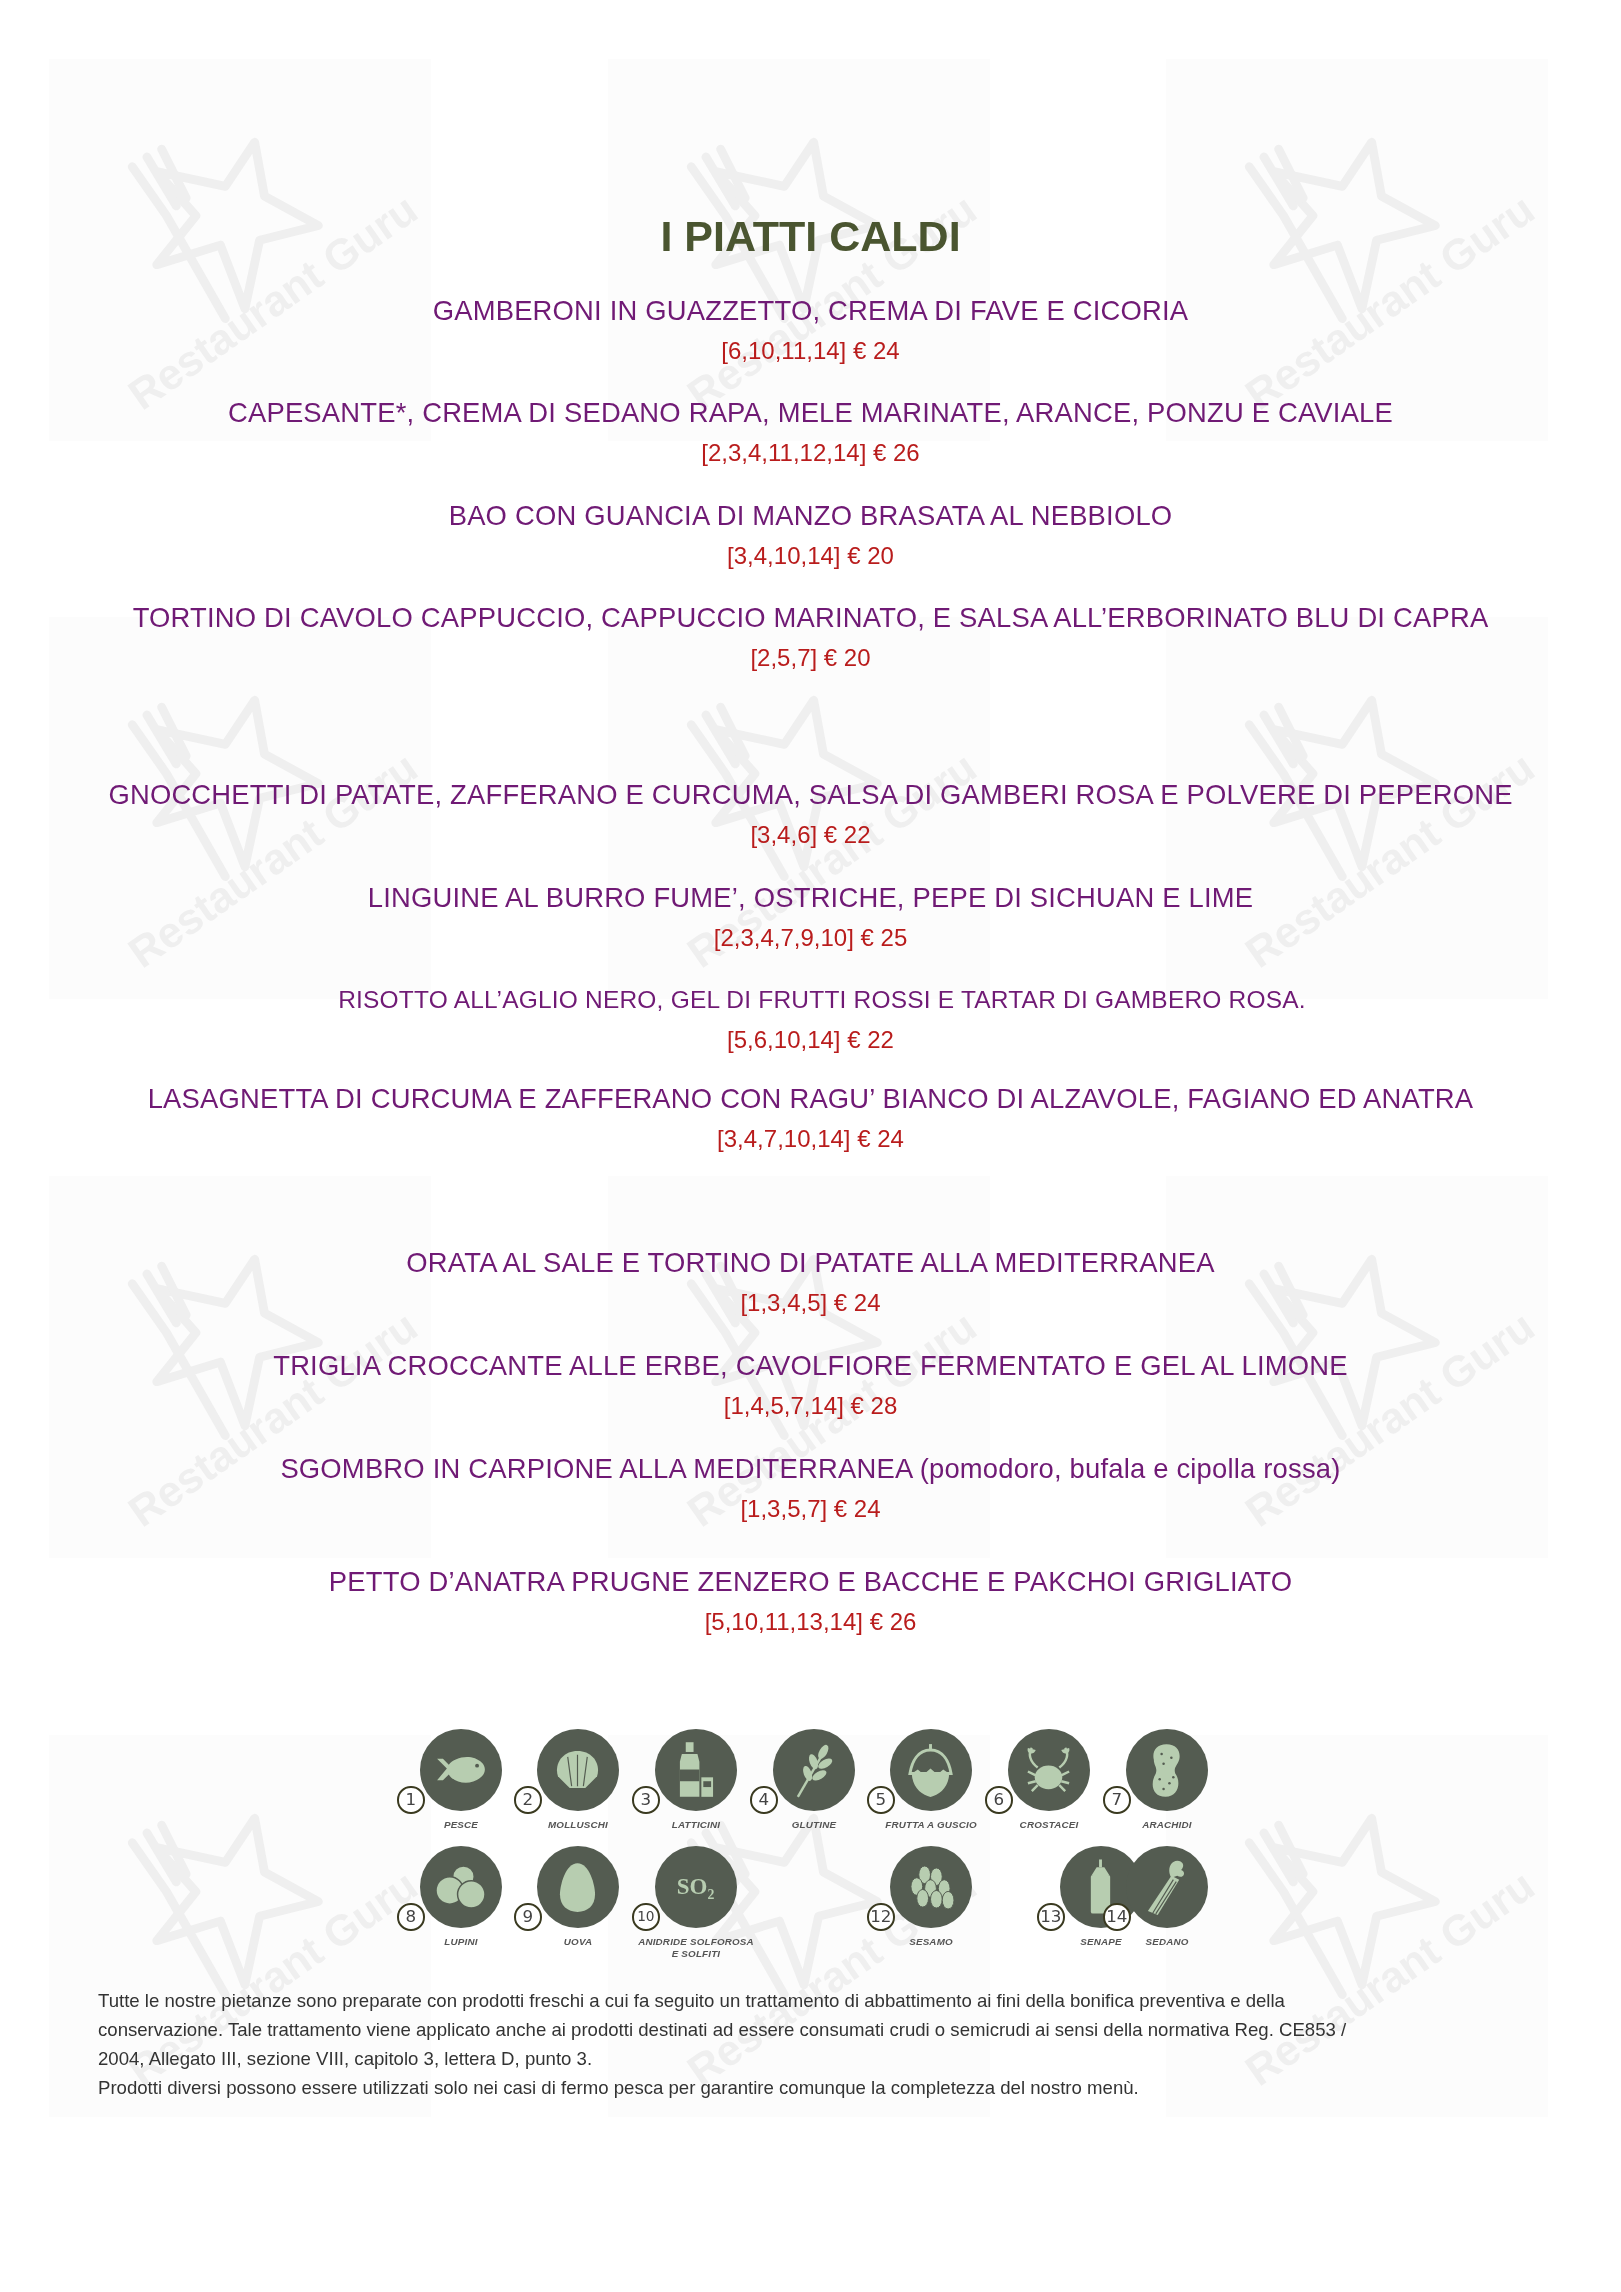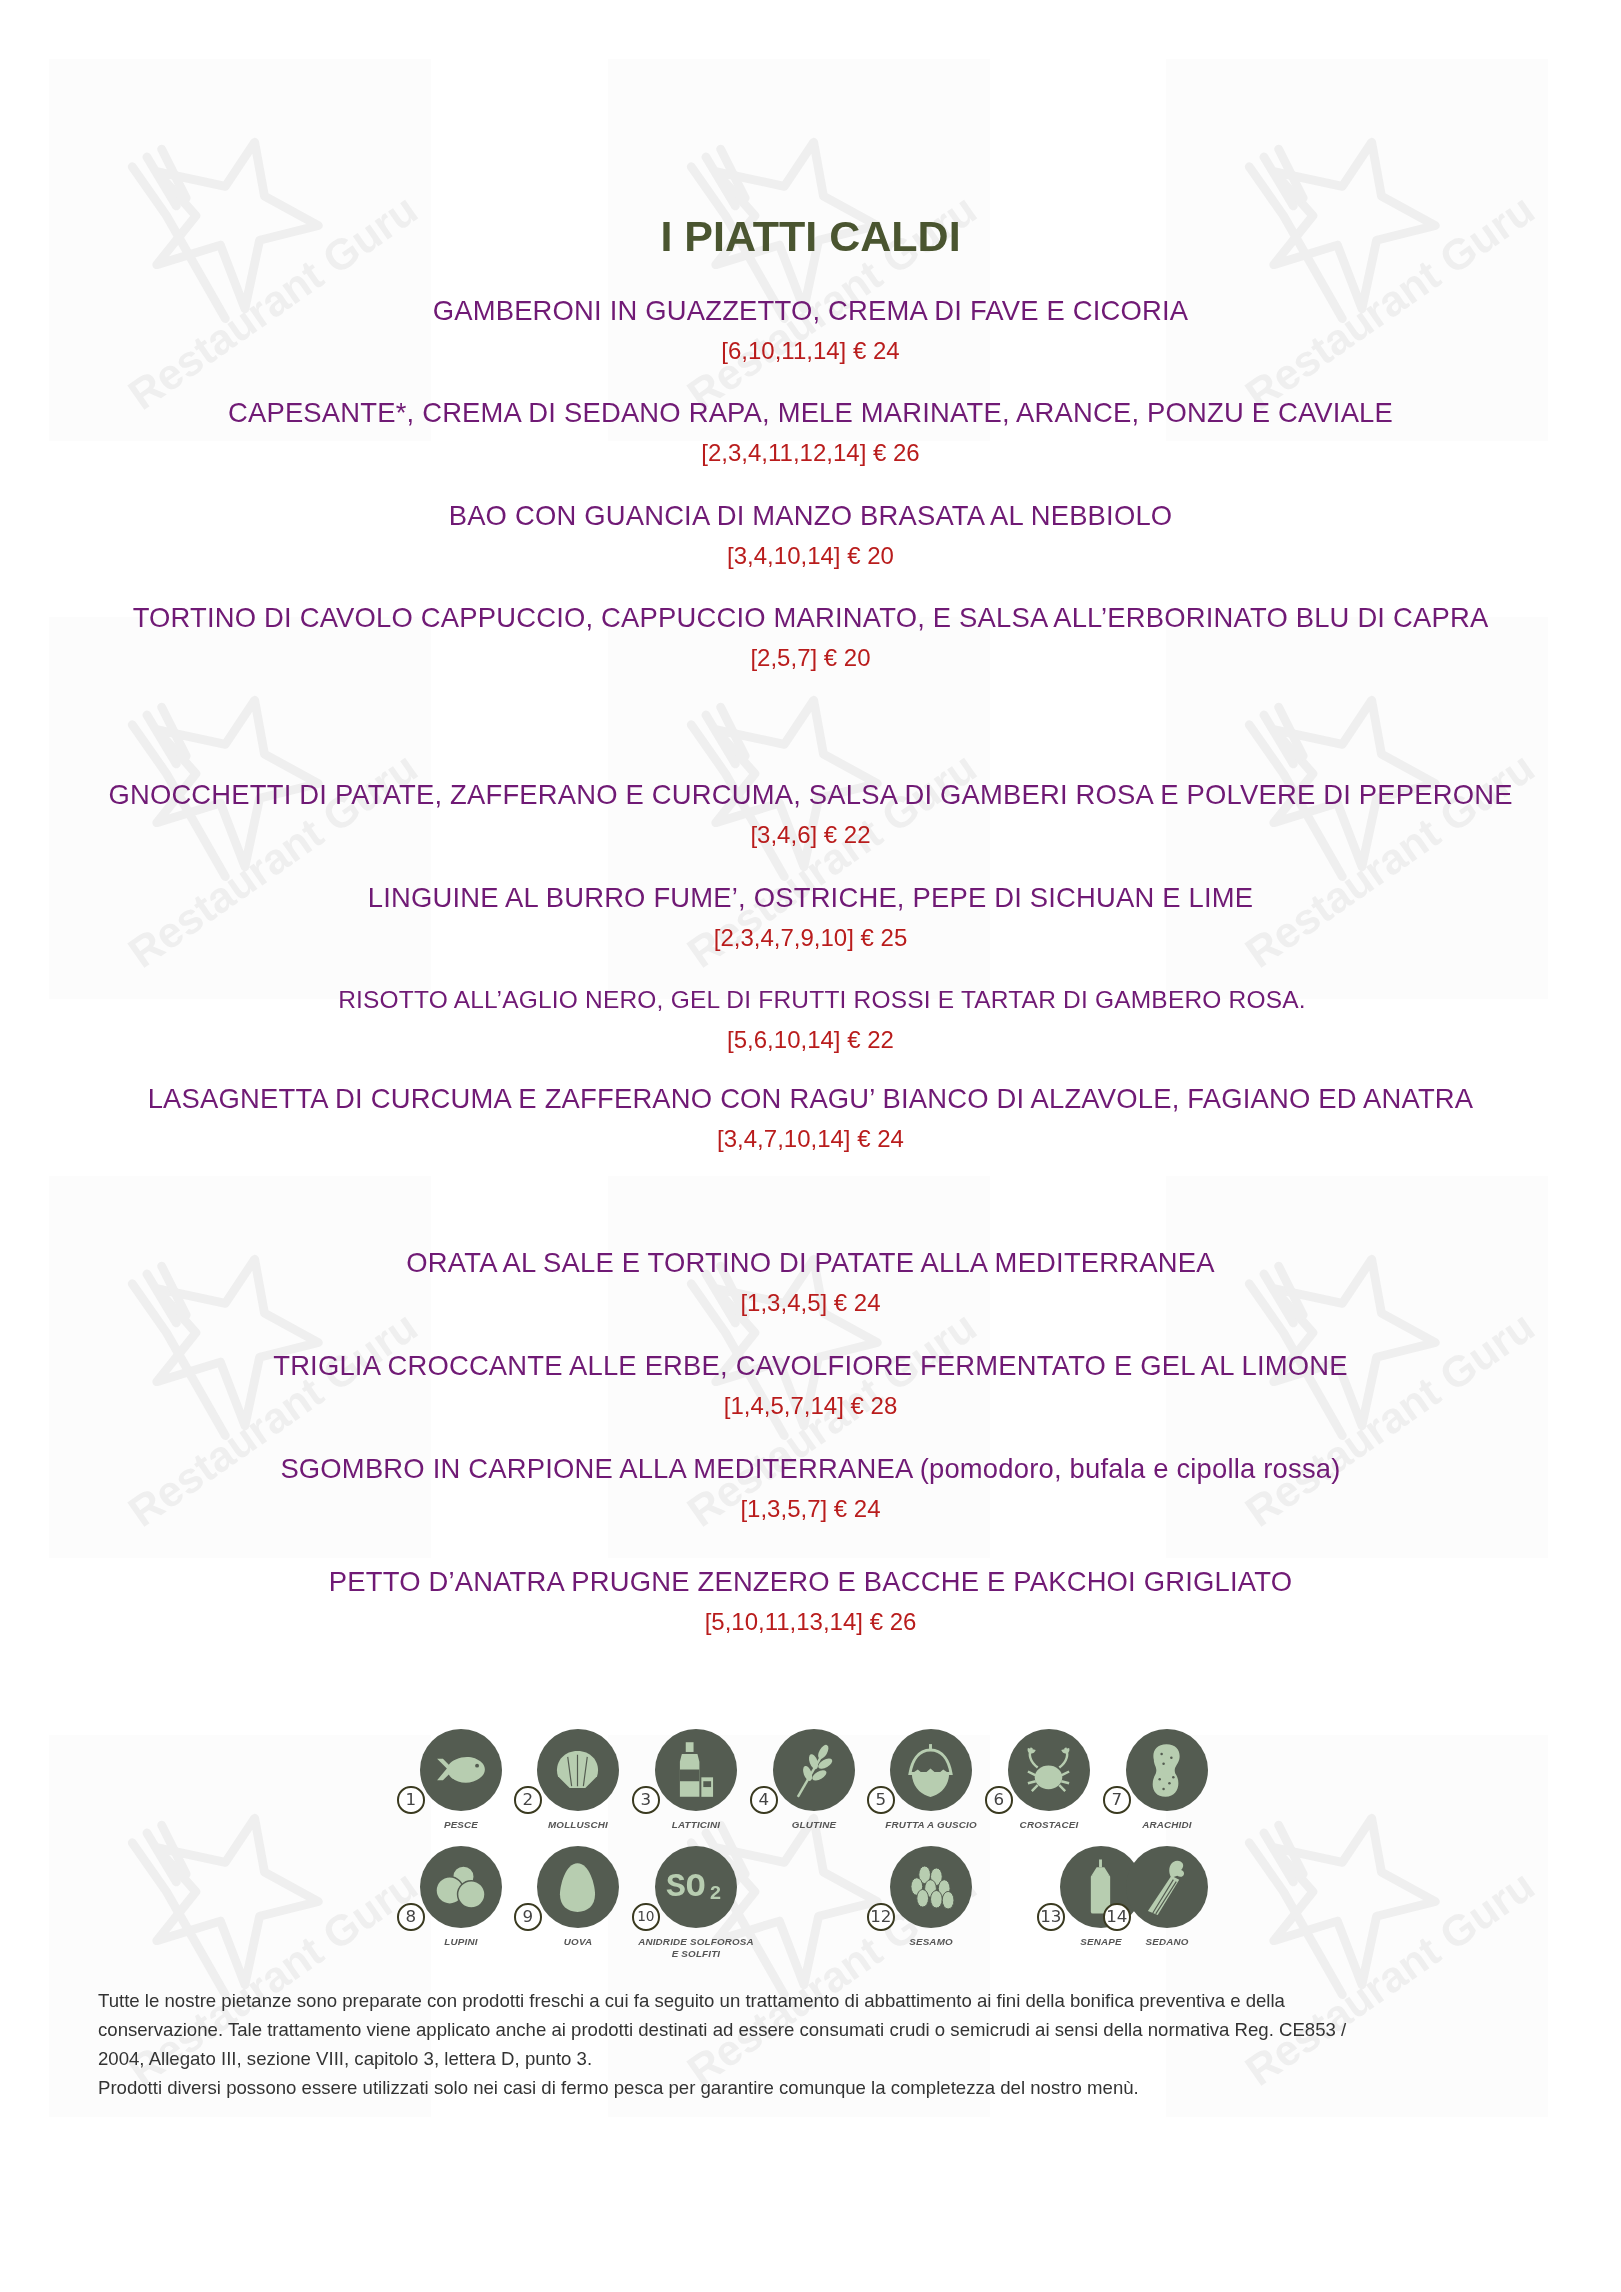--- a/index.html
+++ b/index.html
@@ -291,21 +291,21 @@
       <div class="disc">
         <svg width="39" height="53" viewBox="0 0 40 54">
             <path d="M20 2 C32 2 38 24 38 34 C38 46 30 52 20 52 C10 52 2 46 2 34 C2 24 8 2 20 2 Z" fill="#b7cdb0"></path>
           </svg>
       </div>
       <div class="num">9</div>
       <div class="lbl">UOVA</div>
     </div>
     <div class="allergen" style="left:637px;top:1846px">
       <div class="disc">
-        <span style="color:#b7cdb0;font-weight:bold;font-size:33px;font-family:Liberation Mono, monospace;">SO₂</span>
+        <span style="color:#b7cdb0;font-weight:bold;font-size:23px;font-family:Liberation Serif, serif;">SO₂</span>
       </div>
       <div class="num" style="font-size:13.7px;">10</div>
       <div class="lbl"><span>ANIDRIDE SOLFOROSA</span><br><span>E SOLFITI</span></div>
     </div>
     <div class="allergen" style="left:872px;top:1846px">
       <div class="disc">
         <svg width="51" height="45" viewBox="0 0 52 46">
             <g fill="#b7cdb0" stroke="#545c51" stroke-width="1">
               <ellipse cx="20" cy="10" rx="6" ry="9"></ellipse>
               <ellipse cx="32" cy="12" rx="6" ry="9"></ellipse>

